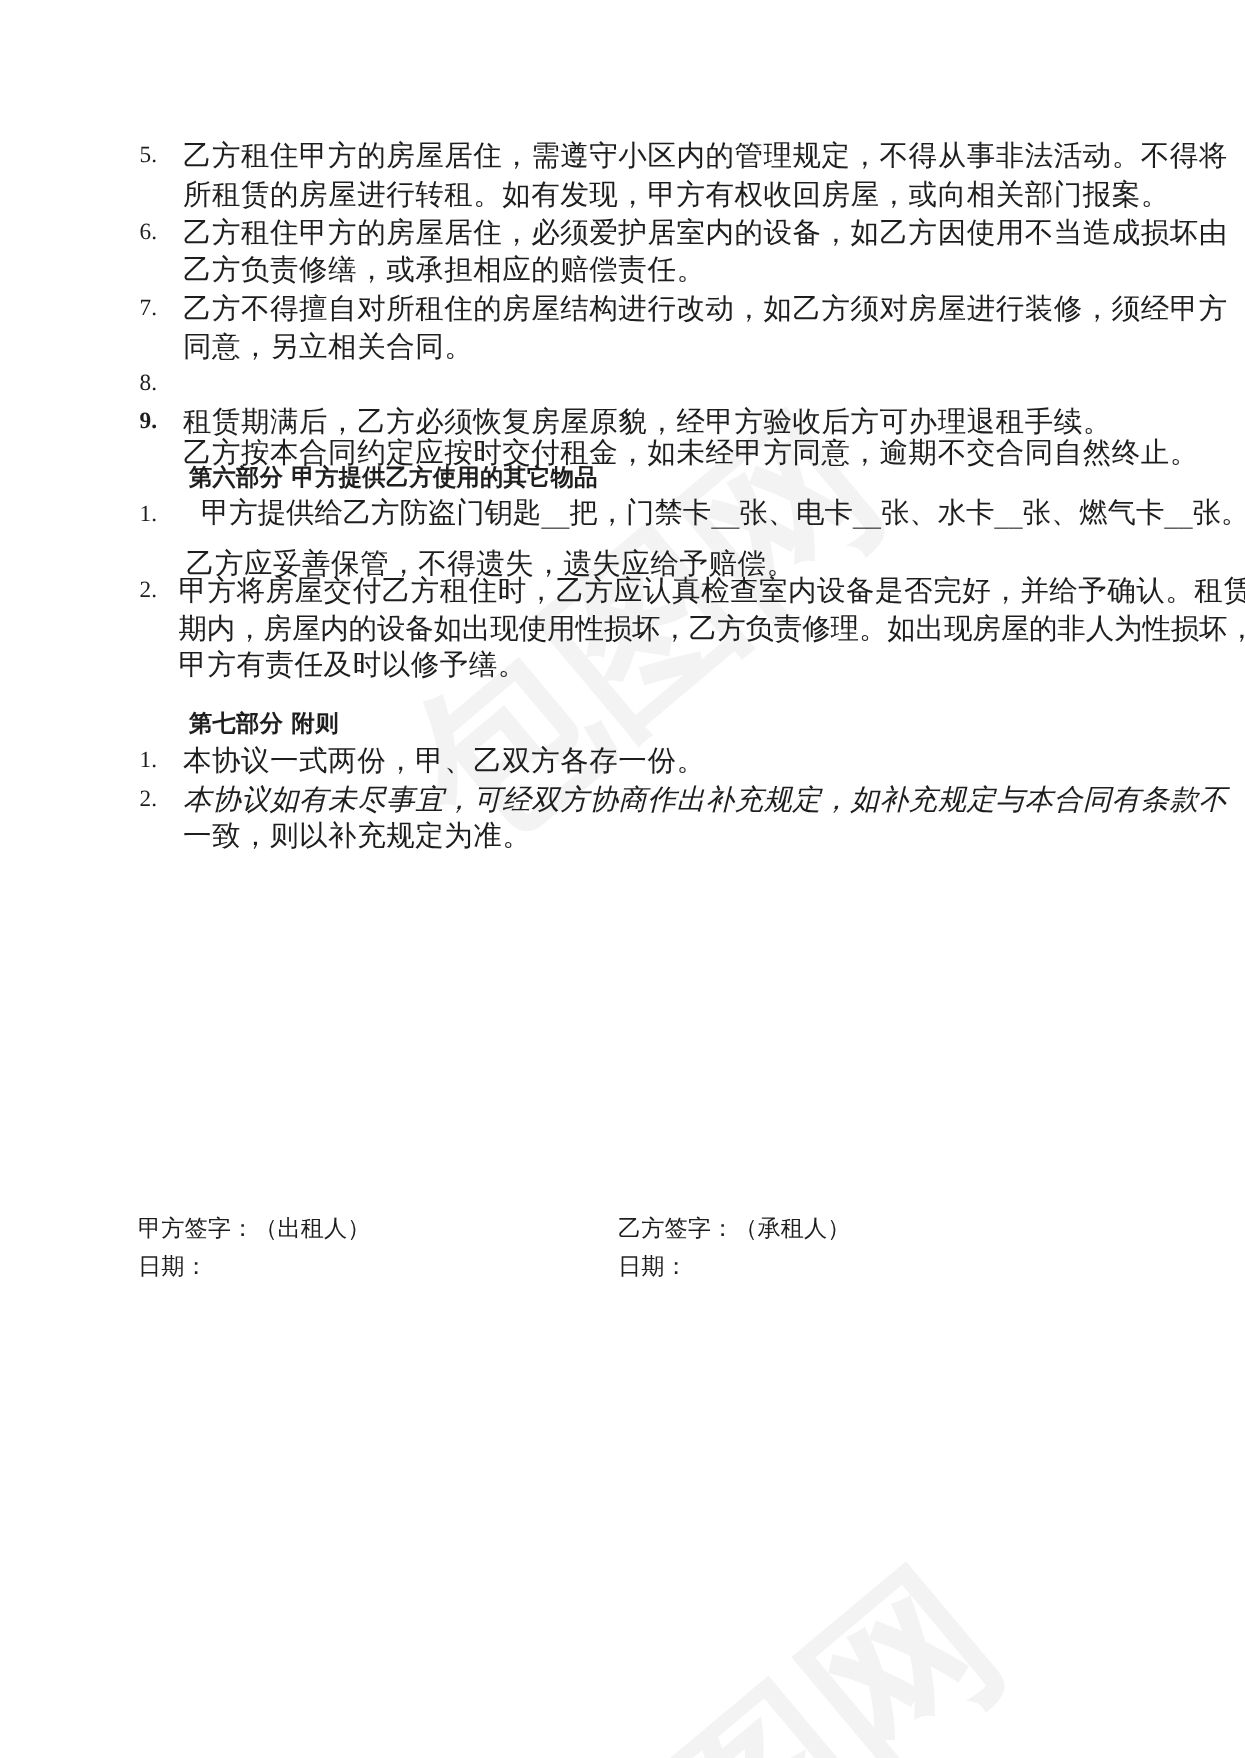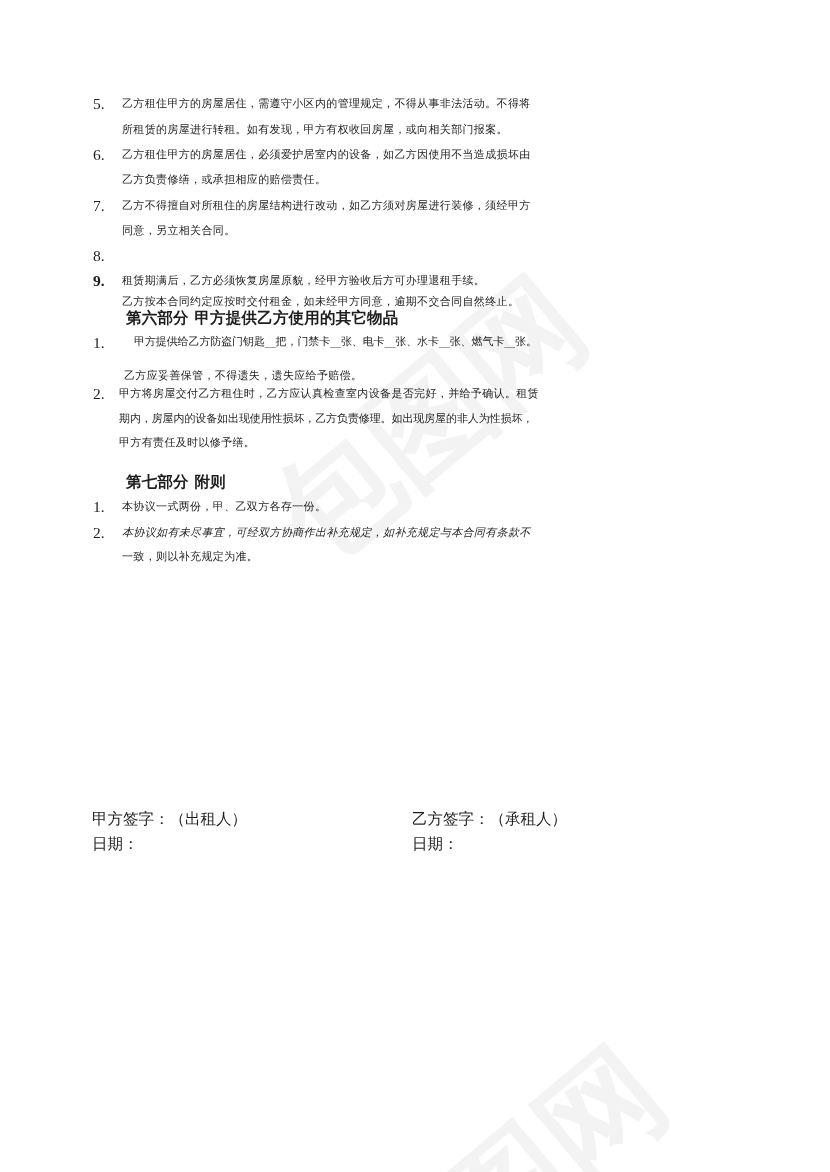--- a/index.html
+++ b/index.html
@@ -2,21 +2,21 @@
 <html><head>
 <meta charset="utf-8">
 <style>
   html, body { margin: 0; padding: 0; }
   body {
     width: 830px; height: 1172px; background: #ffffff; position: relative; overflow: hidden;
     font-family: "DejaVu Serif", "Liberation Serif", serif; color: #1e1e1e;
   }
   .page { position: absolute; left: 0; top: 0; width: 830px; height: 1172px; }
   .line {
-    position: absolute; font-size: 11px; line-height: 20px; white-space: nowrap;
+    position: absolute; font-size: 19px; line-height: 20px; white-space: nowrap;
     letter-spacing: 0.35px;
     text-align: center;
   }
   .num { position: absolute; font-size: 15.5px; line-height: 20px; font-family: "Liberation Serif", serif; }
   .num.bold { font-weight: bold; }
   .heading { position: absolute; font-size: 15.5px; line-height: 20px; font-weight: bold; white-space: nowrap; letter-spacing: 0.2px; }
   .watermark {
     position: absolute; color: #000; opacity: 0.045; font-size: 120px; font-weight: bold;
     font-family: "DejaVu Sans", sans-serif; transform: rotate(-40deg); white-space: nowrap; pointer-events: none;
   }

